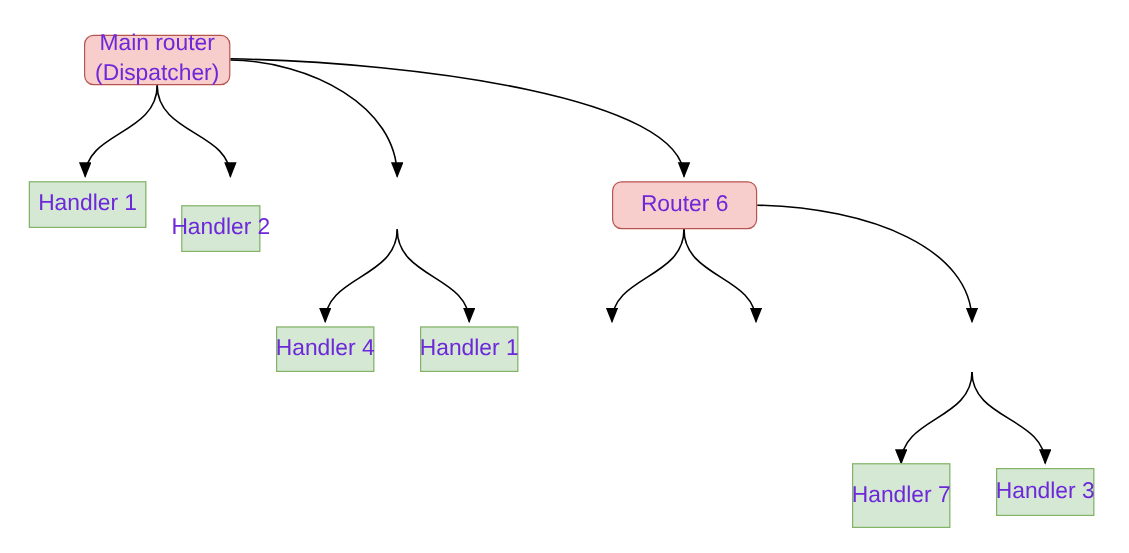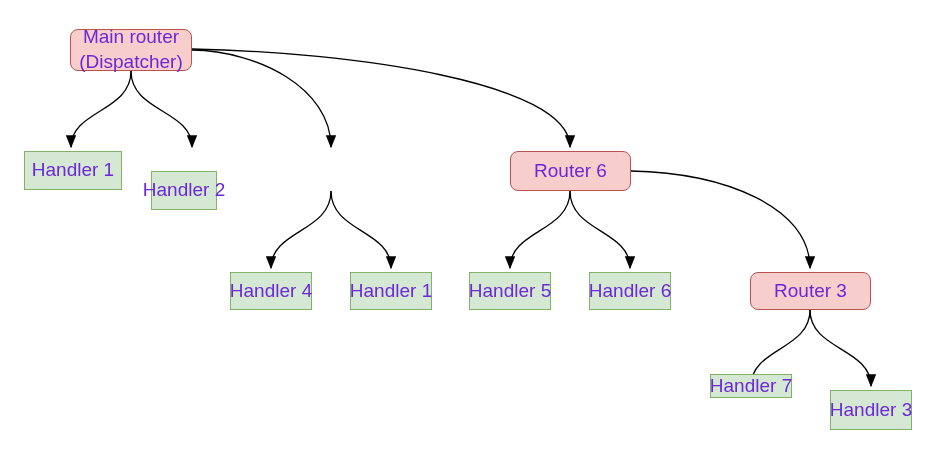--- a/index.html
+++ b/index.html
@@ -89,33 +89,24 @@
   </div>
 
   <div class="node handler" style="left:230px; top:272px; width:82px; height:38px;">
     <span>Handler 4</span>
   </div>
 
   <div class="node handler" style="left:350px; top:272px; width:82px; height:38px;">
     <span>Handler 1</span>
   </div>
 
-  <div class="node handler" style="left:469px; top:272px; width:82px; height:38px;">
-    <span>Handler 5</span>
-  </div>
 
-  <div class="node handler" style="left:589px; top:272px; width:82px; height:38px;">
-    <span>Handler 6</span>
-  </div>
 
-  <div class="node router" style="left:750px; top:272px; width:121px; height:38px;">
-    <span>Router 3</span>
-  </div>
 
-  <div class="node handler" style="left:710px; top:374px; width:82px; height:24px;">
+  <div class="node handler" style="left:710px; top:386px; width:82px; height:54px;">
     <span>Handler 7</span>
   </div>
 
   <div class="node handler" style="left:830px; top:390px; width:82px; height:40px;">
     <span>Handler 3</span>
   </div>
 
 </div>
 
 </body></html>

